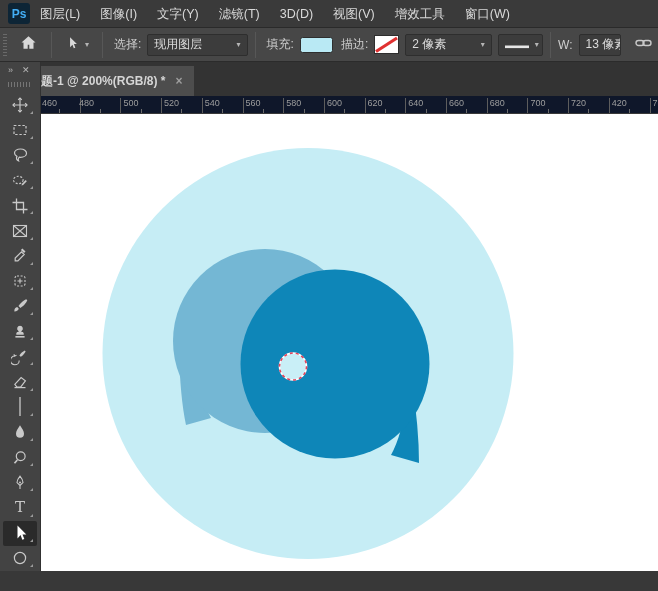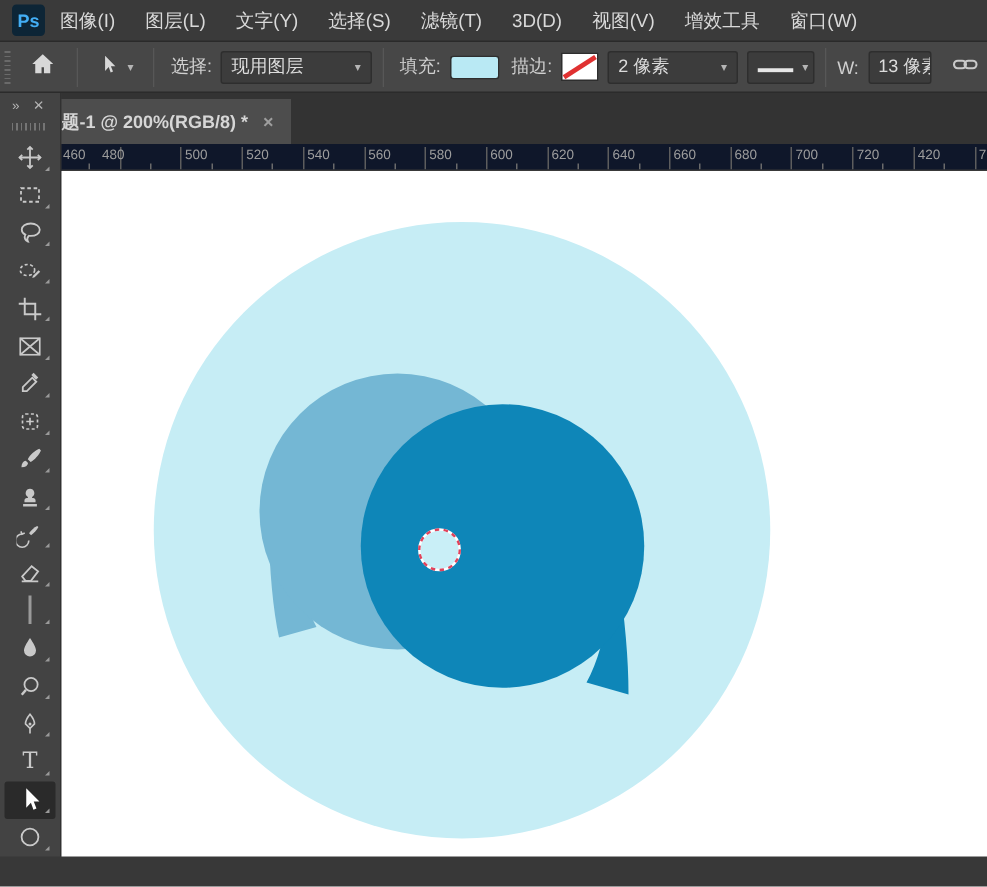--- a/index.html
+++ b/index.html
@@ -61,24 +61,23 @@
   .canvas { flex:1; background:#ffffff; position:relative; overflow:hidden; }
   .canvas svg { display:block; }
 </style>
 </head>
 <body>
 
 <div class="app">
 
   <div class="menubar">
     <div class="ps-logo">Ps</div>
+    <div class="menu-item">图层(L)</div>
     <div class="menu-item">图像(I)</div>
-    <div class="menu-item">图层(L)</div>
     <div class="menu-item">文字(Y)</div>
-    <div class="menu-item">选择(S)</div>
     <div class="menu-item">滤镜(T)</div>
     <div class="menu-item">3D(D)</div>
     <div class="menu-item">视图(V)</div>
     <div class="menu-item">增效工具</div>
     <div class="menu-item">窗口(W)</div>
 
   </div>
 
   <div class="optionsbar">
     <div class="opt-grabber"></div>
@@ -302,21 +301,21 @@
         <div class="tab">
           <span class="tab-title">题-1 @ 200%(RGB/8) *</span>
           <span class="tab-close">×</span>
         </div>
       </div>
 
       <div class="ruler">
           <span class="tick-label" style="left: 1px;">460</span>
           <div class="tick-minor" style="left: 18.35px;"></div>
           <div class="tick-major" style="left: 38.7px;"></div>
-          <span class="tick-label" style="left: 27px;">480</span>
+          <span class="tick-label" style="left: 38px;">480</span>
           <div class="tick-minor" style="left: 59.05px;"></div>
           <div class="tick-major" style="left: 79.4px;"></div>
           <span class="tick-label" style="left: 82.4px;">500</span>
           <div class="tick-minor" style="left: 99.75px;"></div>
           <div class="tick-major" style="left: 120.1px;"></div>
           <span class="tick-label" style="left: 123.1px;">520</span>
           <div class="tick-minor" style="left: 140.45px;"></div>
           <div class="tick-major" style="left: 160.8px;"></div>
           <span class="tick-label" style="left: 163.8px;">540</span>
           <div class="tick-minor" style="left: 181.15px;"></div>

